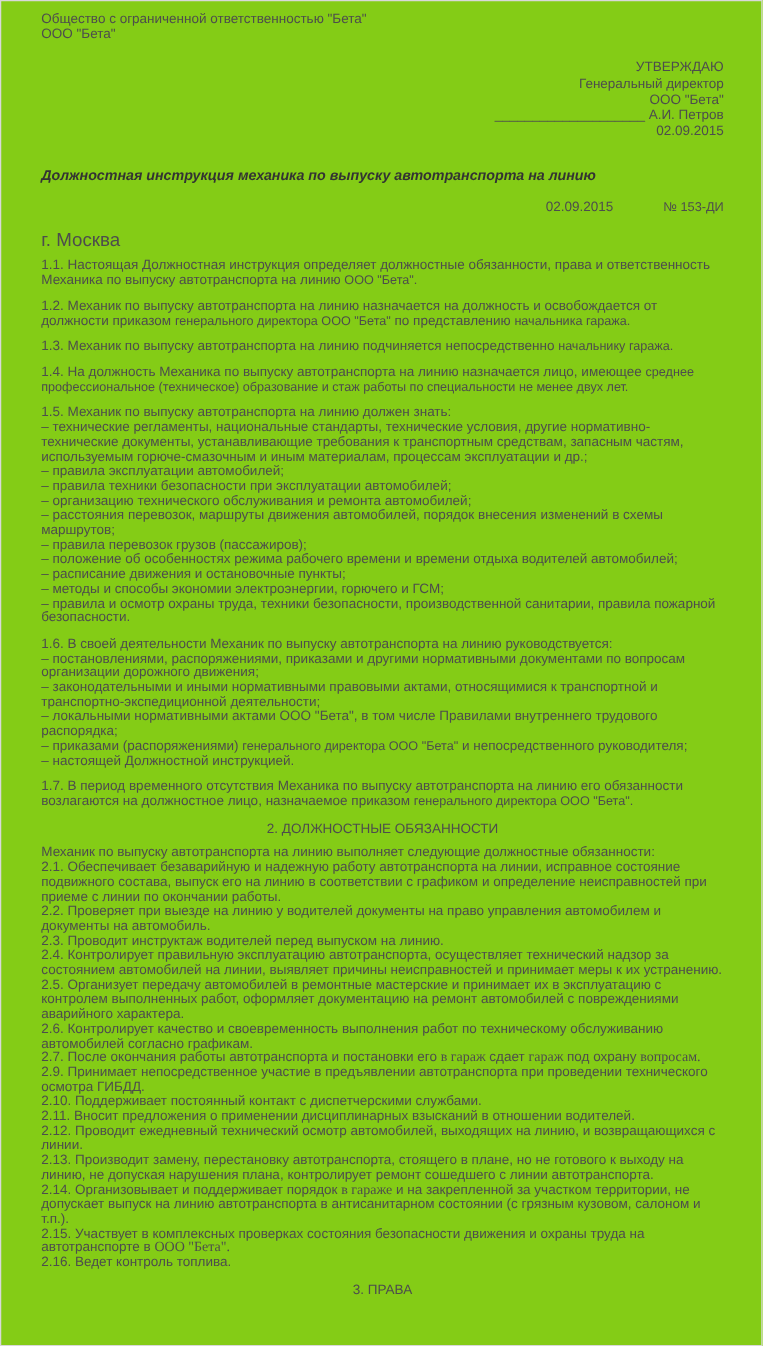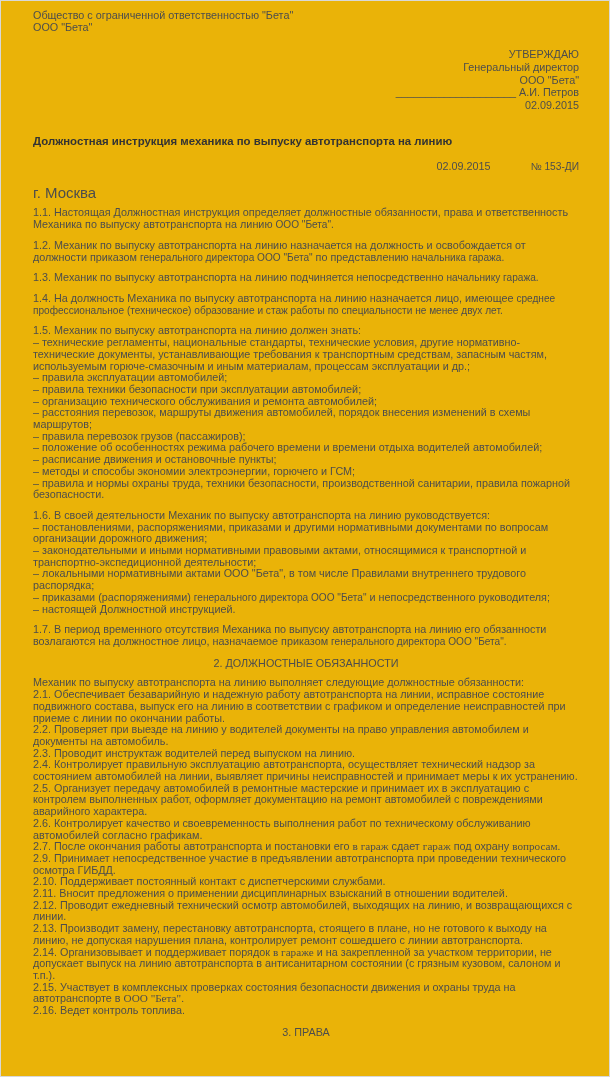--- a/index.html
+++ b/index.html
@@ -6,41 +6,42 @@
   body {
     width: 610px;
     background: #ffffff;
     font-family: "Liberation Sans", "DejaVu Sans", sans-serif;
   }
   .page {
     position: relative;
     width: 608px;
     height: 1075px;
     border: 1px solid #d8d8d8;
-    background: #eab308;
+    background: #84cc16;
     overflow: hidden;
     box-sizing: content-box;
     color: #4d4d4d;
     font-size: 10.8px;
     line-height: 11.7px;
   }
   .inner {
     padding: 9px 30px 0 32px;
   }
   .company div { white-space: nowrap; }
   .approval {
     margin-top: 15px;
     text-align: right;
     line-height: 12.6px;
   }
   .doc-title {
     margin-top: 25px;
     font-weight: bold;
     color: #333333;
     font-size: 11.4px;
+    font-style: italic;
   }
   .meta-row { margin-top: 13px; text-align: right; }
   .meta-row .doc-number { margin-left: 40px; font-size: 10.2px; }
   .city { margin-top: 14px; font-size: 15px; }
   .doc-body { margin-top: 2px; }
   .heading {
     text-align: center;
     margin-top: 10px;
     margin-bottom: 8px;
   }
@@ -85,21 +86,21 @@
         <div class="para"><span>1.5. Механик по выпуску автотранспорта на линию должен знать:</span></div>
         <div class="line"><span>– технические регламенты, национальные стандарты, технические условия, другие нормативно-технические документы, устанавливающие требования к транспортным средствам, запасным частям, используемым горюче-смазочным и иным материалам, процессам эксплуатации и др.;</span></div>
         <div class="line"><span>– правила эксплуатации автомобилей;</span></div>
         <div class="line"><span>– правила техники безопасности при эксплуатации автомобилей;</span></div>
         <div class="line"><span>– организацию технического обслуживания и ремонта автомобилей;</span></div>
         <div class="line"><span>– расстояния перевозок, маршруты движения автомобилей, порядок внесения изменений в схемы маршрутов;</span></div>
         <div class="line"><span>– правила перевозок грузов (пассажиров);</span></div>
         <div class="line"><span>– положение об особенностях режима рабочего времени и времени отдыха водителей автомобилей;</span></div>
         <div class="line"><span>– расписание движения и остановочные пункты;</span></div>
         <div class="line"><span>– методы и способы экономии электроэнергии, горючего и ГСМ;</span></div>
-        <div class="line"><span>– правила и нормы охраны труда, техники безопасности, производственной санитарии, правила пожарной безопасности.</span></div>
+        <div class="line"><span>– правила и осмотр охраны труда, техники безопасности, производственной санитарии, правила пожарной безопасности.</span></div>
         <div class="para"><span>1.6. В своей деятельности Механик по выпуску автотранспорта на линию руководствуется:</span></div>
         <div class="line"><span>– постановлениями, распоряжениями, приказами и другими нормативными документами по вопросам организации дорожного движения;</span></div>
         <div class="line"><span>– законодательными и иными нормативными правовыми актами, относящимися к транспортной и транспортно-экспедиционной деятельности;</span></div>
         <div class="line"><span>– локальными нормативными актами ООО "Бета", в том числе Правилами внутреннего трудового распорядка;</span></div>
         <div class="line"><span>– приказами (распоряжениями) </span><span class="v-s">генерального директора ООО "Бета"</span><span> и непосредственного руководителя;</span></div>
         <div class="line"><span>– настоящей Должностной инструкцией.</span></div>
         <div class="para"><span>1.7. В период временного отсутствия Механика по выпуску автотранспорта на линию его обязанности возлагаются на должностное лицо, назначаемое приказом </span><span class="v-s">генерального директора ООО "Бета".</span></div>
         <div class="heading"><span>2. ДОЛЖНОСТНЫЕ ОБЯЗАННОСТИ</span></div>
         <div class="line"><span>Механик по выпуску автотранспорта на линию выполняет следующие должностные обязанности:</span></div>
         <div class="line"><span>2.1. Обеспечивает безаварийную и надежную работу автотранспорта на линии, исправное состояние подвижного состава, выпуск его на линию в соответствии с графиком и определение неисправностей при приеме с линии по окончании работы.</span></div>

